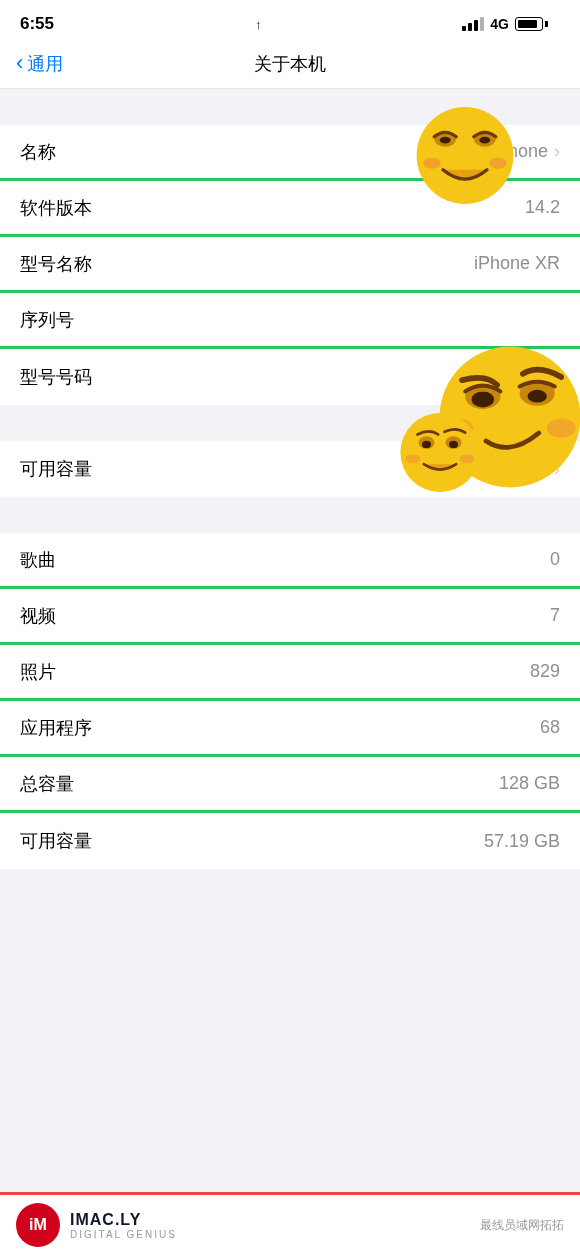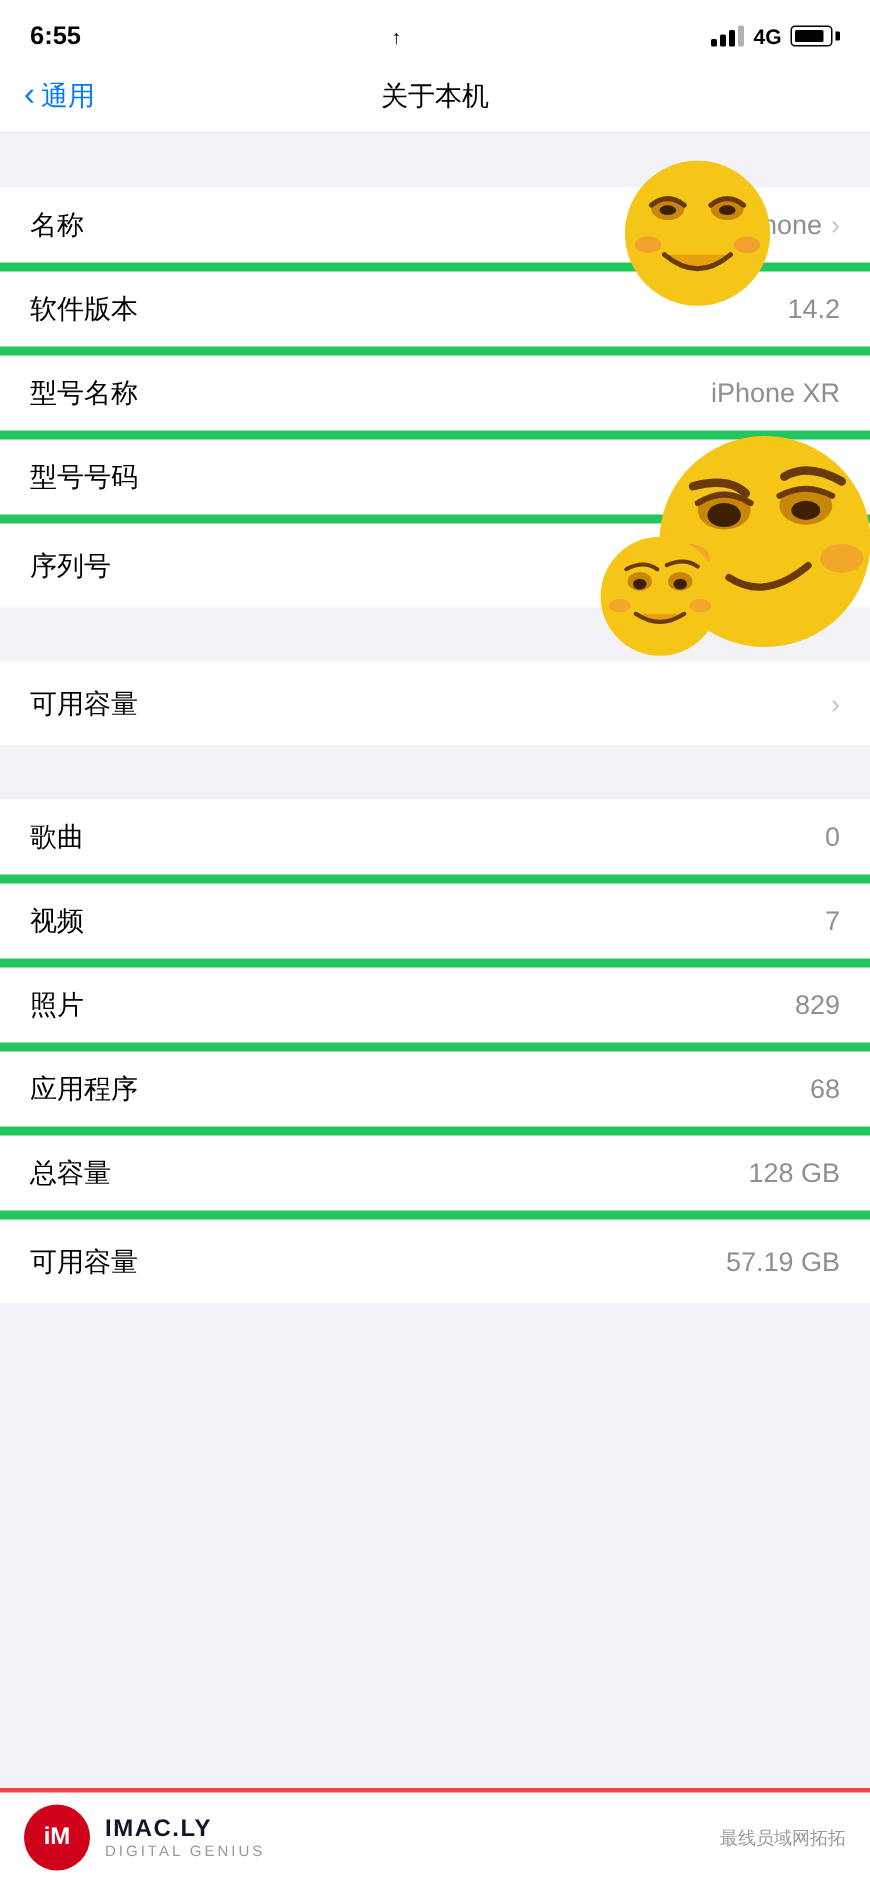--- a/index.html
+++ b/index.html
@@ -10,21 +10,21 @@
       font-family: -apple-system, 'PingFang SC', 'Helvetica Neue', sans-serif;
       overflow-x: hidden;
     }
 
     
     .status-bar {
       background: #fff;
       display: flex;
       justify-content: space-between;
       align-items: center;
-      padding: 10px 20px 6px 20px;
+      padding: 10px 32px 6px 20px;
       height: 44px;
     }
     .status-time {
       font-size: 17px;
       font-weight: 600;
       color: #000;
     }
     .status-icons {
       display: flex;
       align-items: center;
@@ -120,21 +120,21 @@
     
     .settings-group {
       background: #fff;
     }
     .settings-row {
       display: flex;
       align-items: center;
       justify-content: space-between;
       padding: 0 20px;
       min-height: 56px;
-      border-bottom: 6px solid #22c55e;
+      border-bottom: 3px solid #22c55e;
       position: relative;
     }
     .settings-row:last-child {
       border-bottom: none;
     }
     .row-label {
       font-size: 18px;
       color: #000;
       font-weight: 400;
     }
@@ -288,20 +288,25 @@
     <div class="row-value">
       <span>14.2</span>
     </div>
   </div>
 
   <div class="settings-row">
     <span class="row-label">型号名称</span>
     <div class="row-value">
       <span>iPhone XR</span>
     </div>
+  </div>
+
+  <div class="settings-row">
+    <span class="row-label">序列号</span>
+    <div class="row-value"></div>
   </div>
 
   <div class="settings-row" style="position:relative;overflow:visible;">
     <span class="row-label">型号号码</span>
     <div class="row-value">
       
     </div>
 
     <div style="position:absolute; right:-10px; top:-20px; z-index:10; pointer-events:none;">
       <div style="position:relative; display:inline-block;">
@@ -336,25 +341,20 @@
           <ellipse cx="65" cy="44" rx="9" ry="7" fill="#c8860a"></ellipse>
           <ellipse cx="65" cy="46" rx="5" ry="4" fill="#3d2000"></ellipse>
           <path d="M32 68 Q50 80 68 68" stroke="#6b3a0a" stroke-width="3" fill="#e8a010" stroke-linecap="round"></path>
           <ellipse cx="20" cy="62" rx="8" ry="5" fill="#f08040" opacity="0.45"></ellipse>
           <ellipse cx="80" cy="62" rx="8" ry="5" fill="#f08040" opacity="0.45"></ellipse>
         </svg>
       </div>
     </div>
   </div>
 
-  <div class="settings-row">
-    <span class="row-label">序列号</span>
-    <div class="row-value"></div>
-  </div>
-
 </div>
 
 <div class="section-gap"></div>
 
 <div class="settings-group">
   <div class="settings-row">
     <span class="row-label">可用容量</span>
     <span class="row-chevron">›</span>
   </div>
 </div>

